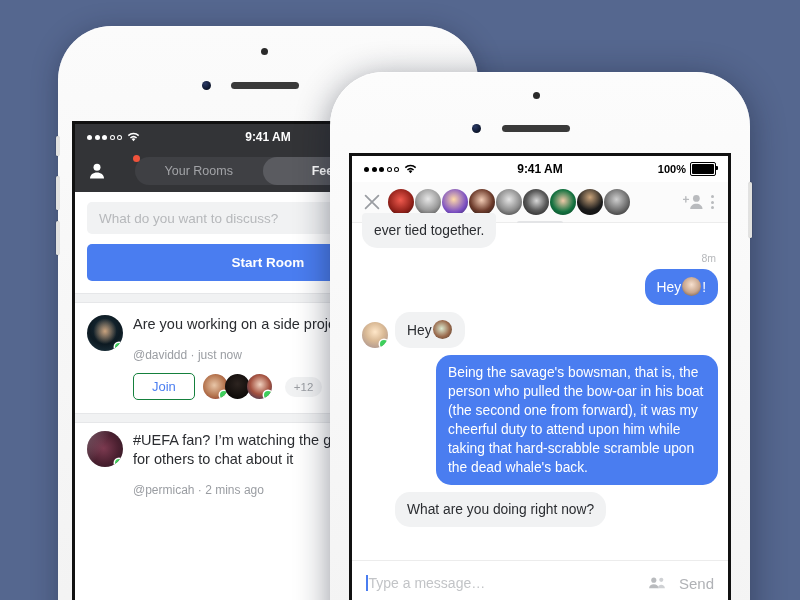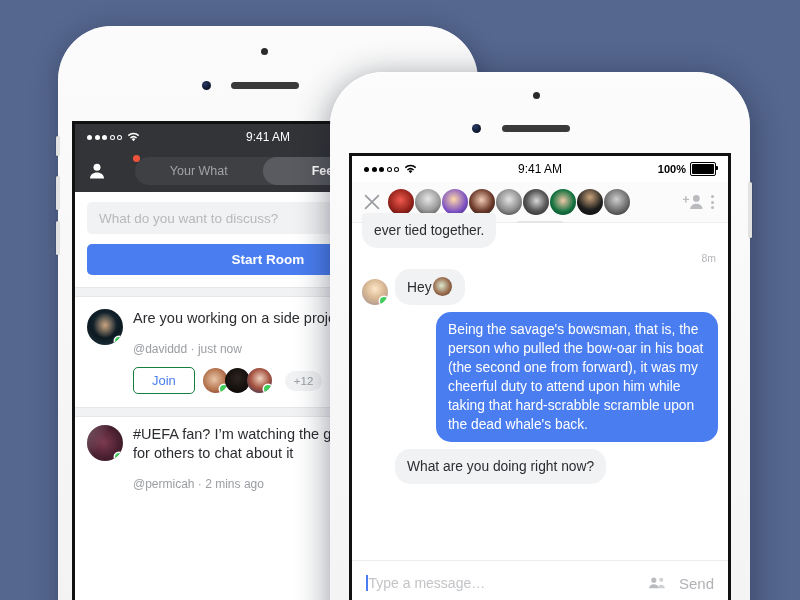--- a/index.html
+++ b/index.html
@@ -39,39 +39,39 @@
              font-size:12px;font-weight:bold;position:relative;}
   .statusbar.dark{background:#333437;color:#fff;}
   .statusbar.light{background:#fff;color:#000;}
   .sb-left{display:flex;align-items:center;gap:5px;}
   .dots{display:flex;gap:2.5px;align-items:center;}
   .dots i{width:5px;height:5px;border-radius:50%;display:block;}
   .statusbar.dark .dots i{background:#fff;}
   .statusbar.dark .dots i.o{background:transparent;box-shadow:0 0 0 1px #fff inset;}
   .statusbar.light .dots i{background:#000;}
   .statusbar.light .dots i.o{background:transparent;box-shadow:0 0 0 1px #000 inset;}
-  .sb-time{position:absolute;left:0;right:0;text-align:center;font-size:12px;font-weight:normal;}
+  .sb-time{position:absolute;left:0;right:0;text-align:center;font-size:12px;font-weight:bold;}
   .sb-right{margin-left:auto;display:flex;align-items:center;gap:4px;font-size:11px;font-weight:bold;z-index:2;}
   .batt{width:22px;height:10px;border:1px solid #000;border-radius:2px;position:relative;padding:1px;}
   .batt:after{content:"";position:absolute;right:-3px;top:3px;width:2px;height:4px;background:#000;border-radius:0 1px 1px 0;}
   .batt i{display:block;height:100%;background:#000;border-radius:1px;}
 
   
   .navbar{background:#333437;height:42px;display:flex;align-items:center;padding:0 12px;gap:10px;}
   .person-icon{width:20px;height:20px;flex:0 0 auto;}
   .segmented{position:relative;display:flex;background:#3f4044;border-radius:16px;height:28px;
              align-items:center;margin-left:18px;width:255px;}
   .seg{flex:1;text-align:center;font-size:12.5px;color:#a2a3a7;line-height:28px;border-radius:16px;}
   .seg.active{background:#5a5b60;color:#fff;font-weight:bold;}
   .reddot{position:absolute;left:-2px;top:-2px;width:7px;height:7px;border-radius:50%;background:#f0533c;}
 
   .compose{padding:10px 12px 12px;background:#fff;}
   .searchbox{background:#f1f2f3;border-radius:5px;height:32px;display:flex;align-items:center;
              padding:0 12px;color:#b6b8bb;font-size:13.5px;}
-  .startbtn{margin-top:10px;background:#4a7df0;border-radius:5px;height:31px;display:flex;
+  .startbtn{margin-top:10px;background:#4a7df0;border-radius:5px;height:37px;display:flex;
             align-items:center;justify-content:center;color:#fff;font-size:13.5px;font-weight:bold;}
 
   .divider{height:8px;background:#f1f2f3;border-top:1px solid #e6e7e9;border-bottom:1px solid #e6e7e9;}
 
   .post{padding:12px 12px 13px;background:#fff;display:flex;gap:10px;}
   .post .av{flex:0 0 auto;position:relative;}
   .post-body{flex:1;min-width:0;}
   .post-text{font-size:14.5px;color:#2b2d31;line-height:1.32;}
   .post-meta{font-size:12px;color:#9a9da2;margin-top:14px;}
   .post-actions{display:flex;align-items:center;gap:8px;margin-top:11px;}
@@ -154,21 +154,21 @@
       <div class="sb-time">9:41 AM</div>
     </div>
 
     <div class="navbar">
       <svg class="person-icon" viewBox="0 0 24 24">
         <circle cx="12" cy="7.4" r="4.2" fill="#fff"></circle>
         <path d="M3.6 21c0-4.6 3.8-7.2 8.4-7.2s8.4 2.6 8.4 7.2z" fill="#fff"></path>
       </svg>
       <div class="segmented">
         <div class="reddot"></div>
-        <div class="seg">Your What</div>
+        <div class="seg">Your Rooms</div>
         <div class="seg active">Feed</div>
       </div>
     </div>
 
     <div class="compose">
       <div class="searchbox">
         <span>What do you want to discuss?</span>
       </div>
       <div class="startbtn">Start Room</div>
     </div>
@@ -295,20 +295,23 @@
     </div>
 
     <div class="chatbody">
 
       <div class="row cut">
         <div class="bub in" style="max-width:255px;border-top-left-radius:4px;border-top-right-radius:4px;">ever tied together.</div>
       </div>
 
       <div class="ts">8m</div>
 
+      <div class="row out">
+        <div class="bub out"><span>Hey</span><span class="av inline-av" style="width:19px;height:19px;"><span class="g" style="background:radial-gradient(circle at 50% 40%,#f6e0cf 0%,#c8a58c 55%,#5a4638 100%);"></span></span><span>!</span></div>
+      </div>
 
       <div class="row">
         <span class="av on" style="width:26px;height:26px;">
           <span class="g" style="background:radial-gradient(circle at 50% 38%,#ffe7c9 0%,#d9b995 45%,#9e8a8e 100%);"></span>
         </span>
         <div class="bub in"><span>Hey</span><span class="av inline-av" style="width:19px;height:19px;"><span class="g" style="background:radial-gradient(circle at 45% 45%,#dbe9cf 0%,#9a6b4e 55%,#4a3526 100%);"></span></span></div>
       </div>
 
       <div class="row out">
         <div class="bub out" style="max-width:258px;">Being the savage's bowsman, that is, the person who pulled the bow-oar in his boat (the second one from forward), it was my cheerful duty to attend upon him while taking that hard-scrabble scramble upon the dead whale's back.</div>

